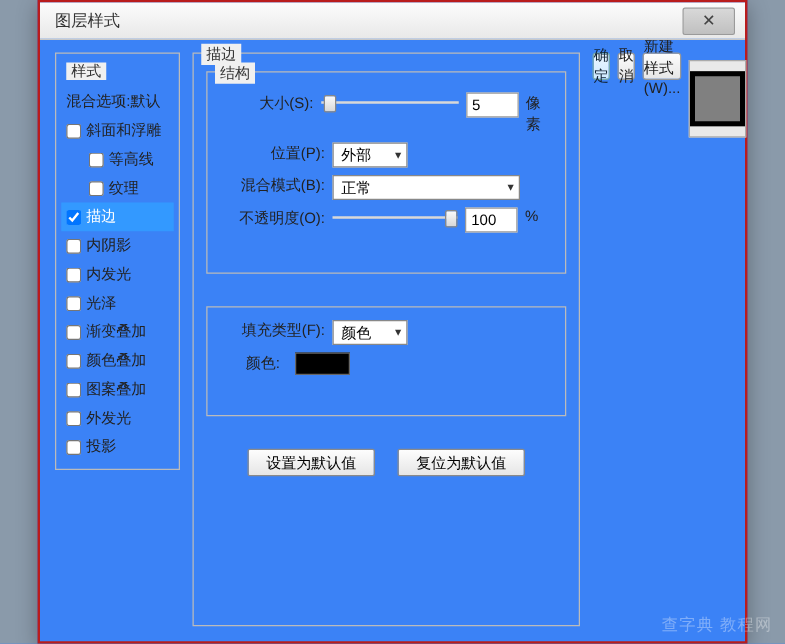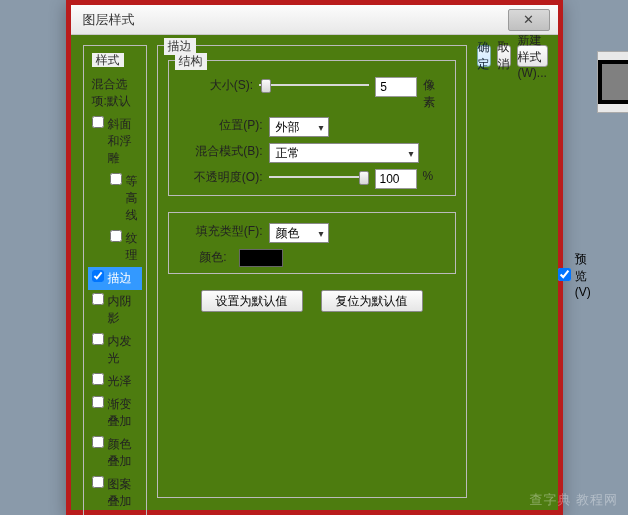--- a/index.html
+++ b/index.html
@@ -1,32 +1,32 @@
 <!DOCTYPE html>
 <html><head>
 <meta charset="utf-8">
 <style>
 * { box-sizing: border-box; margin: 0; padding: 0; font-family: "Microsoft YaHei", sans-serif; font-size: 12px; }
 body { background: #8a9aaa; display: flex; justify-content: center; align-items: flex-start; }
-.window { width: 497px; height: 515px; background: #4d7c0f; border: 5px solid #b91c1c; box-shadow: 0 4px 16px rgba(0,0,0,0.3); }
+.window { width: 568px; height: 515px; background: #3b82f6; border: 2px solid #b91c1c; box-shadow: 0 4px 16px rgba(0,0,0,0.3); }
 .titlebar { height: 30px; background: linear-gradient(#fcfcfc, #e8e8e8); border-bottom: 1px solid #c8c8c8; display: flex; align-items: center; padding: 0 8px; position: relative; }
 .titlebar .title { flex: 1; color: #333; font-size: 13px; padding-left: 4px; }
 .close-btn { width: 42px; height: 22px; background: linear-gradient(#d8d8d8, #c0c0c0); border: 1px solid #9a9a9a; border-radius: 2px; display: flex; align-items: center; justify-content: center; color: #444; font-size: 13px; cursor: pointer; }
 .body { display: flex; padding: 10px 12px 12px 12px; height: calc(100% - 30px); }
 .left-col { width: 105px; }
 .fieldset { border: 1px solid #bbb; padding: 16px 4px 6px 4px; }
 .fieldset-label { position: relative; top: -10px; left: 4px; background: #f0f0f0; padding: 0 4px; color: #333; }
 .styles-list { margin-top: -6px; }
-.style-item { padding: 3px 4px 3px 4px; display: flex; gap: 4px; color: #222; }
+.style-item { padding: 3px 4px 3px 4px; display: flex; align-items: center; gap: 4px; color: #222; }
 .style-item.indent { padding-left: 22px; }
 .style-item.selected { background: #3399ff; color: #fff; }
 .style-item input[type=checkbox] { width: 12px; height: 12px; }
 .center-col { flex: 1; padding: 0 10px; }
 .group-label { position: absolute; top: -8px; left: 6px; background: #f0f0f0; padding: 0 4px; color: #333; }
-.inner-group { border: 1px solid #bbb; padding: 10px 10px 0 10px; margin-top: 6px; position: relative; margin-bottom: 16px; }
+.inner-group { border: 1px solid #bbb; padding: 10px 10px 26px 10px; margin-top: 6px; position: relative; margin-bottom: 26px; }
 .inner-group-label { position: absolute; top: -8px; left: 6px; background: #f0f0f0; padding: 0 4px; color: #333; }
 .row { display: flex; align-items: flex-start; margin: 6px 0; }
 .row-label { width: 90px; text-align: right; padding-right: 6px; color: #222; }
 .slider { flex: 0 0 110px; height: 16px; position: relative; background: linear-gradient(to right, #d8d8d8, #d8d8d8) 0 7px / 100% 2px no-repeat; }
 .slider.wide { flex: 0 0 100px; }
 .slider .thumb { position: absolute; top: 2px; width: 10px; height: 14px; background: linear-gradient(#fafafa,#d8d8d8); border:1px solid #888; border-radius:2px; }
 .num-input { width: 42px; height: 20px; border: 1px solid #999; background: #fff; padding: 0 4px; margin: 0 6px; text-align: left; }
 .unit { color: #222; }
 .dropdown { height: 20px; border: 1px solid #888; background: #fff; display: inline-flex; align-items: center; padding: 0 18px 0 6px; position: relative; min-width: 60px; }
 .dropdown::after { content: "▾"; position: absolute; right: 4px; color: #333; font-size: 10px; }
@@ -174,24 +174,20 @@
     <div class="right-col">
       <div class="btn-r">
           <span>确定</span>
         </div>
       <div class="btn-r plain">
           <span>取消</span>
         </div>
       <div class="btn-r plain">
           <span>新建样式(W)...</span>
         </div>
-      <div class="preview-chk">
-        <input type="checkbox" checked="" style="">
-        <span>预览(V)</span>
-      </div>
       <div class="preview-box">
         <div class="preview-inner"></div>
       </div>
     </div>
 
   </div>
   <div class="watermark">查字典 教程网</div>
 </div>
 
 </body></html>

